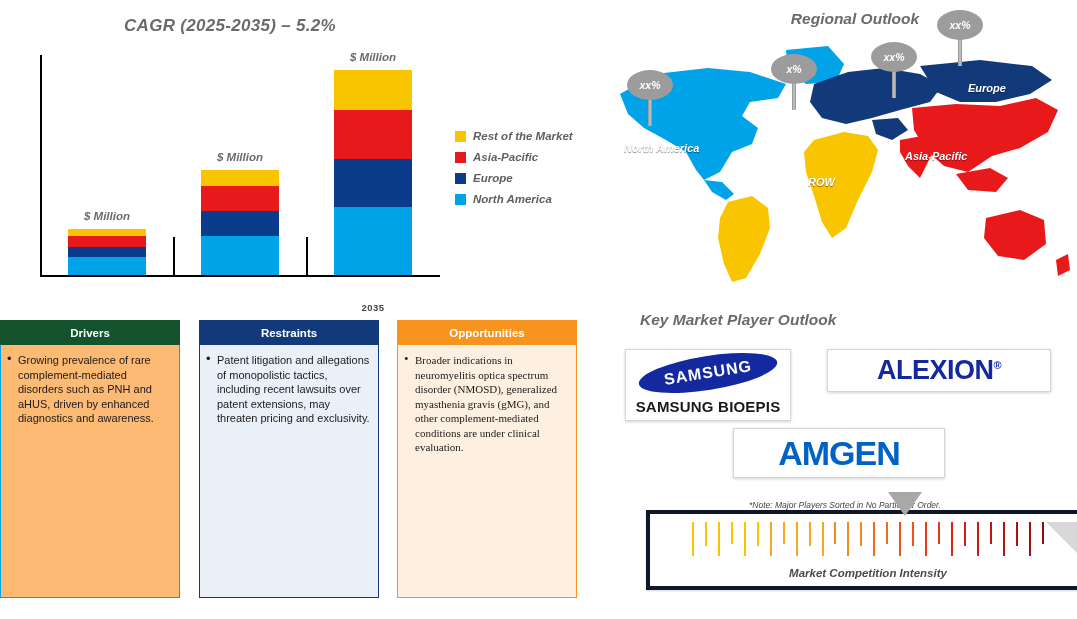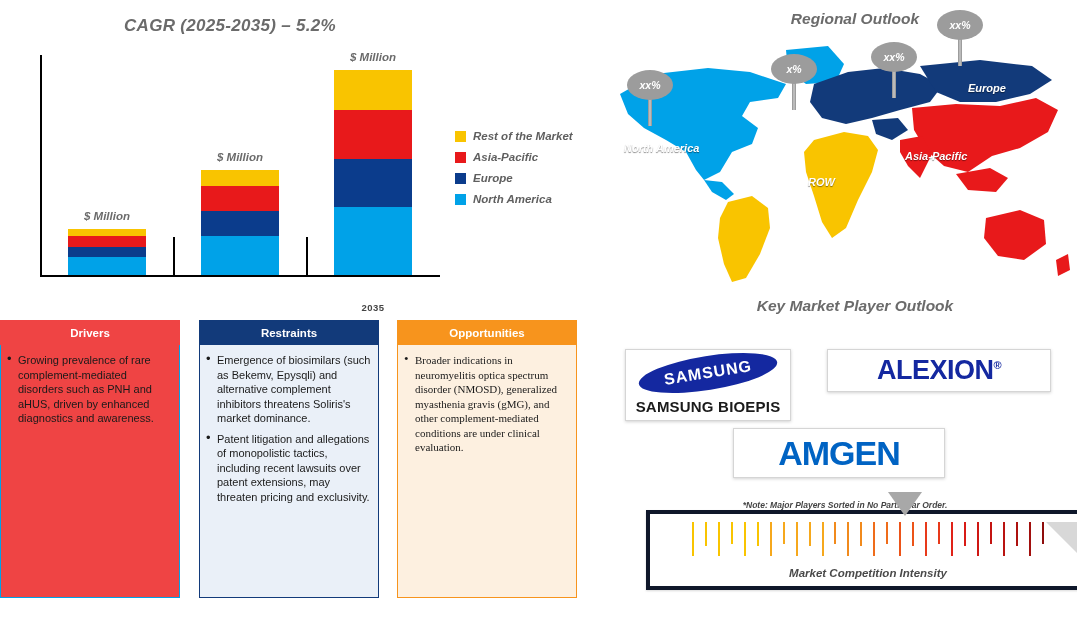--- a/index.html
+++ b/index.html
@@ -164,33 +164,33 @@
   }
   .panel-body ul { margin: 0; padding-left: 13px; list-style: none; }
   .panel-body li { margin-bottom: 6px; position: relative; }
   .panel-body li:before {
     content: "•";
     position: absolute; left: -11px; top: -1px;
     font-size: 13px;
   }
 
   
-  .p-drivers .panel-head { background: #ef4444; }
-  .p-drivers .panel-body { border: 1.5px solid #00a2e8; border-top: none; background: #ef4444; }
+  .p-drivers .panel-head { background: #14532d; }
+  .p-drivers .panel-body { border: 1.5px solid #00a2e8; border-top: none; background: #fdba74; }
   .p-restraints .panel-head { background: #123a7a; }
   .p-restraints .panel-body { border: 1.5px solid #123a7a; border-top: none; background: #eaf0f8; }
   .p-opportunities .panel-head { background: #f7941d; }
   .p-opportunities .panel-body { border: 1.5px solid #f7941d; border-top: none; background: #fdf0e0; font-family: Liberation Serif, serif; }
 
   
   .players-title {
     position: absolute;
-    left: 640px; top: 297px;
+    left: 640px; top: 311px;
     width: 430px;
-    text-align: center;
+    text-align: left;
     font-size: 15.5px;
     font-weight: bold;
     font-style: italic;
     color: #6b6b6b;
   }
   .logo-box {
     position: absolute;
     background: #fff;
     border: 1px solid #d5d5d5;
     box-shadow: 0 1px 3px rgba(0,0,0,.18);
@@ -221,21 +221,21 @@
     font-size: 34px; font-weight: bold; color: #0063c3;
     letter-spacing: -1px;
   }
   .note {
     position: absolute;
     left: 640px; top: 500px;
     width: 410px;
     text-align: center;
     font-size: 8.5px;
     font-style: italic;
-    font-weight: bold;
+    font-weight: normal;
     color: #444;
   }
 
   
   .comp-wrap {
     position: absolute;
     left: 610px; top: 474px;
     width: 440px; height: 126px;
   }
   .comp-card {
@@ -398,21 +398,20 @@
         <ul>
           <li>Growing prevalence of rare complement-mediated disorders such as PNH and aHUS, driven by enhanced diagnostics and awareness.</li>
         </ul>
       </div>
     </div>
 
     <div class="panel p-restraints" style="left:199px;">
       <div class="panel-head">Restraints</div>
       <div class="panel-body">
         <ul>
-          <li>Emergence of biosimilars (such as Bekemv, Epysqli) and alternative complement inhibitors threatens Soliris's market dominance.</li>
           <li>Patent litigation and allegations of monopolistic tactics, including recent lawsuits over patent extensions, may threaten pricing and exclusivity.</li>
         </ul>
       </div>
     </div>
 
     <div class="panel p-opportunities" style="left:397px;">
       <div class="panel-head">Opportunities</div>
       <div class="panel-body">
         <ul>
           <li>Broader indications in neuromyelitis optica spectrum disorder (NMOSD), generalized myasthenia gravis (gMG), and other complement-mediated conditions are under clinical evaluation.</li>

